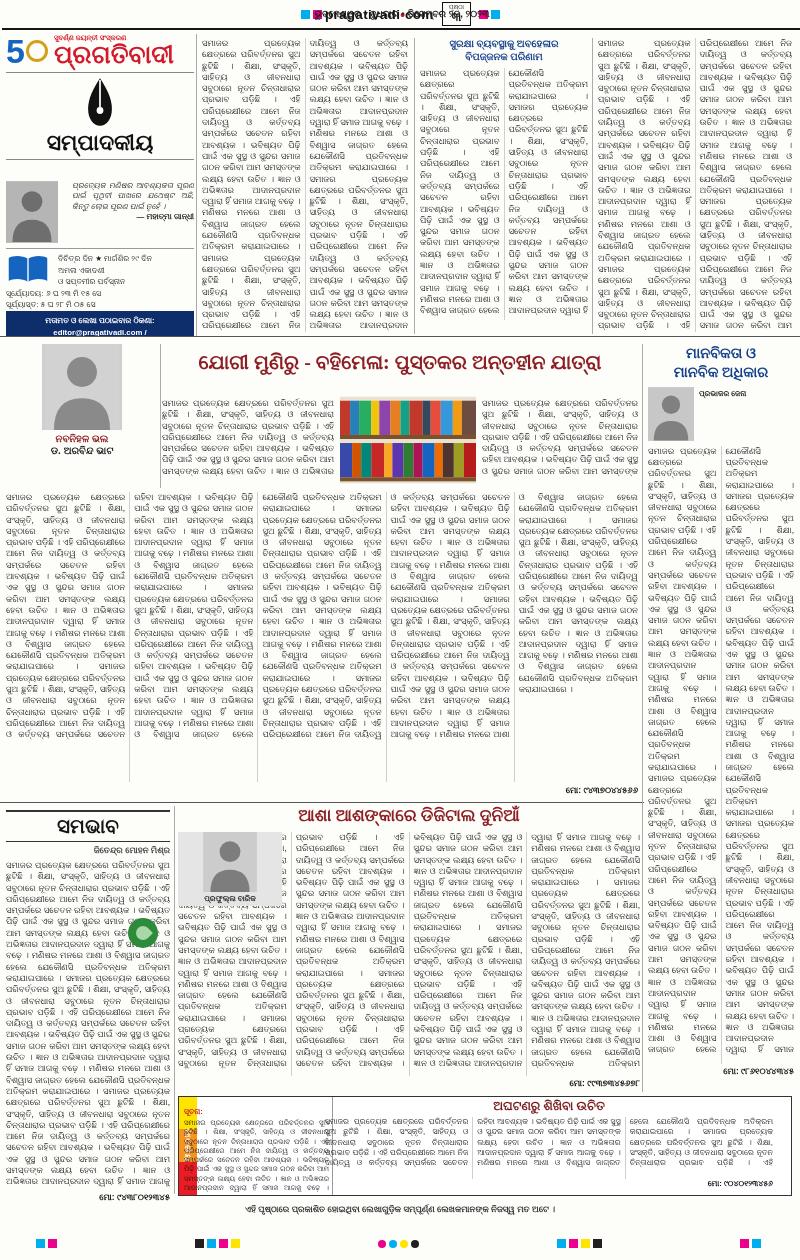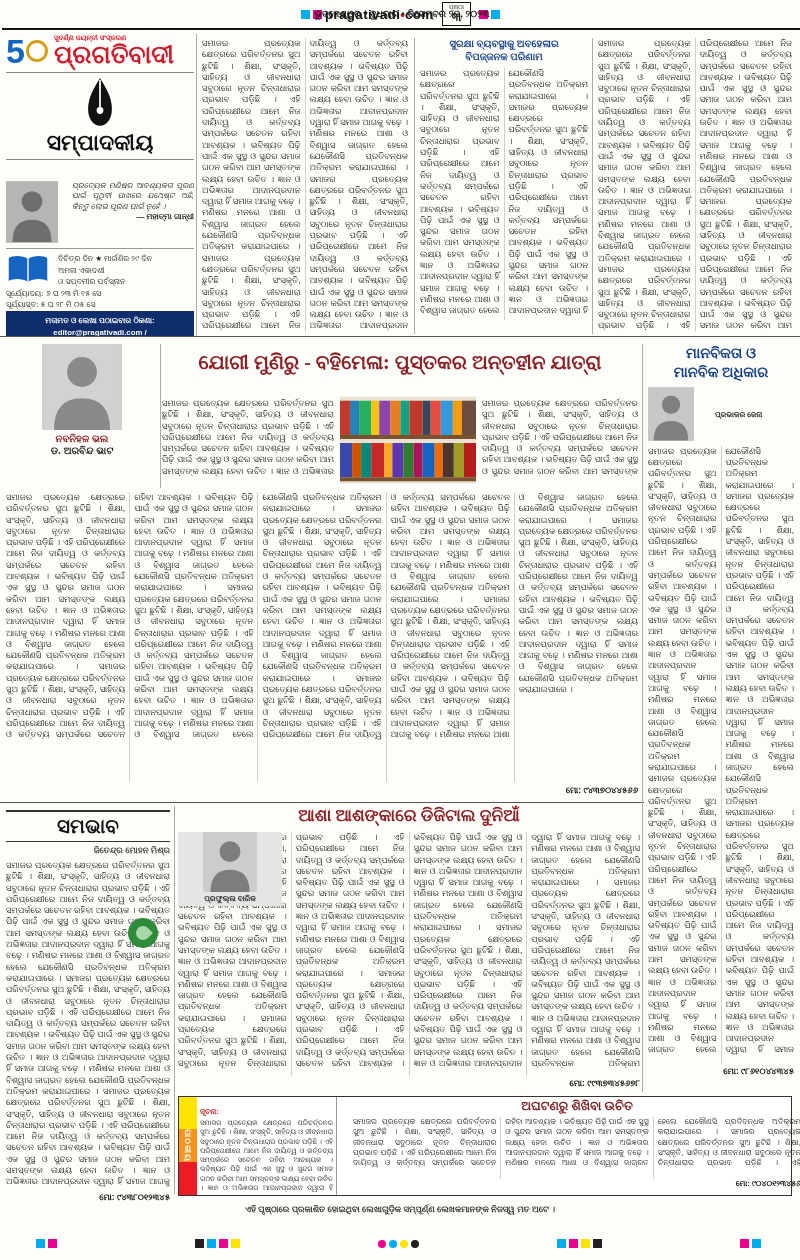--- a/index.html
+++ b/index.html
@@ -55,23 +55,23 @@
              border-bottom:1px solid #333;padding:3px 0;font-family:"Liberation Serif",serif}
   .byline{font-size:8.5px;font-weight:bold;color:#444;text-align:right;margin:3px 0 4px}
   .greenbadge{position:absolute;width:30px;height:30px;border-radius:50%;background:#2e8b3a;
               display:flex;align-items:center;justify-content:center}
   .greenbadge .inner{width:14px;height:14px;border-radius:50% 0 50% 50%;background:#a8d7a8;transform:rotate(45deg)}
   .lettersbox{position:absolute;left:178px;top:1096px;width:614px;height:100px;border:1px solid #333;background:#fff}
   .letterstab{position:absolute;left:0;top:0;width:18px;height:98px;
               background:linear-gradient(180deg,#ffe400 0 33%,#f7941d 33% 66%,#ed1c24 66% 100%);
               display:flex;align-items:center;justify-content:center}
   .letterstab span{writing-mode:vertical-rl;font-size:8.5px;font-weight:bold;color:#fff;letter-spacing:1px}
-  .noticebox{position:absolute;left:18px;top:0;width:140px;height:98px;border-right:1px solid #999;padding:3px}
+  .noticebox{position:absolute;left:2px;top:0;width:152px;height:98px;border-right:1px solid #999;padding:3px}
   .noticelabel{font-size:7.5px;font-weight:bold;color:#c62828}
-  .lettersmain{position:absolute;left:174px;top:2px;width:448px;height:94px}
+  .lettersmain{position:absolute;left:146px;top:2px;width:448px;height:94px}
   .letterstitle{font-size:12.5px;font-weight:bold;color:#7a1c1c;text-align:center;font-family:"Liberation Serif",serif}
   .disclaimer{position:absolute;left:0;top:1204px;width:800px;text-align:center;font-size:8.5px;
               font-weight:bold;color:#333}
   .bottombar{position:absolute;left:0;top:1234px;width:800px;display:flex;justify-content:space-between;
              padding:0 36px;align-items:center}
 </style>
 </head>
 <body>
 
 <div class="page">
@@ -215,21 +215,21 @@
   <section class="abs txt" style="left:482px;top:398px;width:156px;height:88px;column-count:1">ସମାଜର ପ୍ରତ୍ୟେକ କ୍ଷେତ୍ରରେ ପରିବର୍ତ୍ତନର ସୁଅ ଛୁଟିଛି । ଶିକ୍ଷା, ସଂସ୍କୃତି, ସାହିତ୍ୟ ଓ ଜୀବନଧାରା ସବୁଠାରେ ନୂତନ ଚିନ୍ତାଧାରାର ପ୍ରଭାବ ପଡ଼ିଛି । ଏହି ପରିପ୍ରେକ୍ଷୀରେ ଆମେ ନିଜ ଦାୟିତ୍ୱ ଓ କର୍ତ୍ତବ୍ୟ ସମ୍ପର୍କରେ ସଚେତନ ରହିବା ଆବଶ୍ୟକ । ଭବିଷ୍ୟତ ପିଢ଼ି ପାଇଁ ଏକ ସୁସ୍ଥ ଓ ସୁନ୍ଦର ସମାଜ ଗଠନ କରିବା ଆମ ସମସ୍ତଙ୍କ ଲକ୍ଷ୍ୟ ହେବା ଉଚିତ । ଜ୍ଞାନ ଓ ଅଭିଜ୍ଞତାର ଆଦାନପ୍ରଦାନ ଦ୍ୱାରା ହିଁ ସମାଜ ଆଗକୁ ବଢ଼େ । ମଣିଷର ମନରେ ଆଶା ଓ ବିଶ୍ୱାସ ଜାଗ୍ରତ ହେଲେ ଯେକୌଣସି ପ୍ରତିବନ୍ଧକ ଅତିକ୍ରମ କରାଯାଇପାରେ ।</section>
 
   <section class="abs txt" style="left:6px;top:492px;width:632px;height:290px;column-count:5">ସମାଜର ପ୍ରତ୍ୟେକ କ୍ଷେତ୍ରରେ ପରିବର୍ତ୍ତନର ସୁଅ ଛୁଟିଛି । ଶିକ୍ଷା, ସଂସ୍କୃତି, ସାହିତ୍ୟ ଓ ଜୀବନଧାରା ସବୁଠାରେ ନୂତନ ଚିନ୍ତାଧାରାର ପ୍ରଭାବ ପଡ଼ିଛି । ଏହି ପରିପ୍ରେକ୍ଷୀରେ ଆମେ ନିଜ ଦାୟିତ୍ୱ ଓ କର୍ତ୍ତବ୍ୟ ସମ୍ପର୍କରେ ସଚେତନ ରହିବା ଆବଶ୍ୟକ । ଭବିଷ୍ୟତ ପିଢ଼ି ପାଇଁ ଏକ ସୁସ୍ଥ ଓ ସୁନ୍ଦର ସମାଜ ଗଠନ କରିବା ଆମ ସମସ୍ତଙ୍କ ଲକ୍ଷ୍ୟ ହେବା ଉଚିତ । ଜ୍ଞାନ ଓ ଅଭିଜ୍ଞତାର ଆଦାନପ୍ରଦାନ ଦ୍ୱାରା ହିଁ ସମାଜ ଆଗକୁ ବଢ଼େ । ମଣିଷର ମନରେ ଆଶା ଓ ବିଶ୍ୱାସ ଜାଗ୍ରତ ହେଲେ ଯେକୌଣସି ପ୍ରତିବନ୍ଧକ ଅତିକ୍ରମ କରାଯାଇପାରେ । ସମାଜର ପ୍ରତ୍ୟେକ କ୍ଷେତ୍ରରେ ପରିବର୍ତ୍ତନର ସୁଅ ଛୁଟିଛି । ଶିକ୍ଷା, ସଂସ୍କୃତି, ସାହିତ୍ୟ ଓ ଜୀବନଧାରା ସବୁଠାରେ ନୂତନ ଚିନ୍ତାଧାରାର ପ୍ରଭାବ ପଡ଼ିଛି । ଏହି ପରିପ୍ରେକ୍ଷୀରେ ଆମେ ନିଜ ଦାୟିତ୍ୱ ଓ କର୍ତ୍ତବ୍ୟ ସମ୍ପର୍କରେ ସଚେତନ ରହିବା ଆବଶ୍ୟକ । ଭବିଷ୍ୟତ ପିଢ଼ି ପାଇଁ ଏକ ସୁସ୍ଥ ଓ ସୁନ୍ଦର ସମାଜ ଗଠନ କରିବା ଆମ ସମସ୍ତଙ୍କ ଲକ୍ଷ୍ୟ ହେବା ଉଚିତ । ଜ୍ଞାନ ଓ ଅଭିଜ୍ଞତାର ଆଦାନପ୍ରଦାନ ଦ୍ୱାରା ହିଁ ସମାଜ ଆଗକୁ ବଢ଼େ । ମଣିଷର ମନରେ ଆଶା ଓ ବିଶ୍ୱାସ ଜାଗ୍ରତ ହେଲେ ଯେକୌଣସି ପ୍ରତିବନ୍ଧକ ଅତିକ୍ରମ କରାଯାଇପାରେ । ସମାଜର ପ୍ରତ୍ୟେକ କ୍ଷେତ୍ରରେ ପରିବର୍ତ୍ତନର ସୁଅ ଛୁଟିଛି । ଶିକ୍ଷା, ସଂସ୍କୃତି, ସାହିତ୍ୟ ଓ ଜୀବନଧାରା ସବୁଠାରେ ନୂତନ ଚିନ୍ତାଧାରାର ପ୍ରଭାବ ପଡ଼ିଛି । ଏହି ପରିପ୍ରେକ୍ଷୀରେ ଆମେ ନିଜ ଦାୟିତ୍ୱ ଓ କର୍ତ୍ତବ୍ୟ ସମ୍ପର୍କରେ ସଚେତନ ରହିବା ଆବଶ୍ୟକ । ଭବିଷ୍ୟତ ପିଢ଼ି ପାଇଁ ଏକ ସୁସ୍ଥ ଓ ସୁନ୍ଦର ସମାଜ ଗଠନ କରିବା ଆମ ସମସ୍ତଙ୍କ ଲକ୍ଷ୍ୟ ହେବା ଉଚିତ । ଜ୍ଞାନ ଓ ଅଭିଜ୍ଞତାର ଆଦାନପ୍ରଦାନ ଦ୍ୱାରା ହିଁ ସମାଜ ଆଗକୁ ବଢ଼େ । ମଣିଷର ମନରେ ଆଶା ଓ ବିଶ୍ୱାସ ଜାଗ୍ରତ ହେଲେ ଯେକୌଣସି ପ୍ରତିବନ୍ଧକ ଅତିକ୍ରମ କରାଯାଇପାରେ । ସମାଜର ପ୍ରତ୍ୟେକ କ୍ଷେତ୍ରରେ ପରିବର୍ତ୍ତନର ସୁଅ ଛୁଟିଛି । ଶିକ୍ଷା, ସଂସ୍କୃତି, ସାହିତ୍ୟ ଓ ଜୀବନଧାରା ସବୁଠାରେ ନୂତନ ଚିନ୍ତାଧାରାର ପ୍ରଭାବ ପଡ଼ିଛି । ଏହି ପରିପ୍ରେକ୍ଷୀରେ ଆମେ ନିଜ ଦାୟିତ୍ୱ ଓ କର୍ତ୍ତବ୍ୟ ସମ୍ପର୍କରେ ସଚେତନ ରହିବା ଆବଶ୍ୟକ । ଭବିଷ୍ୟତ ପିଢ଼ି ପାଇଁ ଏକ ସୁସ୍ଥ ଓ ସୁନ୍ଦର ସମାଜ ଗଠନ କରିବା ଆମ ସମସ୍ତଙ୍କ ଲକ୍ଷ୍ୟ ହେବା ଉଚିତ । ଜ୍ଞାନ ଓ ଅଭିଜ୍ଞତାର ଆଦାନପ୍ରଦାନ ଦ୍ୱାରା ହିଁ ସମାଜ ଆଗକୁ ବଢ଼େ । ମଣିଷର ମନରେ ଆଶା ଓ ବିଶ୍ୱାସ ଜାଗ୍ରତ ହେଲେ ଯେକୌଣସି ପ୍ରତିବନ୍ଧକ ଅତିକ୍ରମ କରାଯାଇପାରେ । ସମାଜର ପ୍ରତ୍ୟେକ କ୍ଷେତ୍ରରେ ପରିବର୍ତ୍ତନର ସୁଅ ଛୁଟିଛି । ଶିକ୍ଷା, ସଂସ୍କୃତି, ସାହିତ୍ୟ ଓ ଜୀବନଧାରା ସବୁଠାରେ ନୂତନ ଚିନ୍ତାଧାରାର ପ୍ରଭାବ ପଡ଼ିଛି । ଏହି ପରିପ୍ରେକ୍ଷୀରେ ଆମେ ନିଜ ଦାୟିତ୍ୱ ଓ କର୍ତ୍ତବ୍ୟ ସମ୍ପର୍କରେ ସଚେତନ ରହିବା ଆବଶ୍ୟକ । ଭବିଷ୍ୟତ ପିଢ଼ି ପାଇଁ ଏକ ସୁସ୍ଥ ଓ ସୁନ୍ଦର ସମାଜ ଗଠନ କରିବା ଆମ ସମସ୍ତଙ୍କ ଲକ୍ଷ୍ୟ ହେବା ଉଚିତ । ଜ୍ଞାନ ଓ ଅଭିଜ୍ଞତାର ଆଦାନପ୍ରଦାନ ଦ୍ୱାରା ହିଁ ସମାଜ ଆଗକୁ ବଢ଼େ । ମଣିଷର ମନରେ ଆଶା ଓ ବିଶ୍ୱାସ ଜାଗ୍ରତ ହେଲେ ଯେକୌଣସି ପ୍ରତିବନ୍ଧକ ଅତିକ୍ରମ କରାଯାଇପାରେ । ସମାଜର ପ୍ରତ୍ୟେକ କ୍ଷେତ୍ରରେ ପରିବର୍ତ୍ତନର ସୁଅ ଛୁଟିଛି । ଶିକ୍ଷା, ସଂସ୍କୃତି, ସାହିତ୍ୟ ଓ ଜୀବନଧାରା ସବୁଠାରେ ନୂତନ ଚିନ୍ତାଧାରାର ପ୍ରଭାବ ପଡ଼ିଛି । ଏହି ପରିପ୍ରେକ୍ଷୀରେ ଆମେ ନିଜ ଦାୟିତ୍ୱ ଓ କର୍ତ୍ତବ୍ୟ ସମ୍ପର୍କରେ ସଚେତନ ରହିବା ଆବଶ୍ୟକ । ଭବିଷ୍ୟତ ପିଢ଼ି ପାଇଁ ଏକ ସୁସ୍ଥ ଓ ସୁନ୍ଦର ସମାଜ ଗଠନ କରିବା ଆମ ସମସ୍ତଙ୍କ ଲକ୍ଷ୍ୟ ହେବା ଉଚିତ । ଜ୍ଞାନ ଓ ଅଭିଜ୍ଞତାର ଆଦାନପ୍ରଦାନ ଦ୍ୱାରା ହିଁ ସମାଜ ଆଗକୁ ବଢ଼େ । ମଣିଷର ମନରେ ଆଶା ଓ ବିଶ୍ୱାସ ଜାଗ୍ରତ ହେଲେ ଯେକୌଣସି ପ୍ରତିବନ୍ଧକ ଅତିକ୍ରମ କରାଯାଇପାରେ । ସମାଜର ପ୍ରତ୍ୟେକ କ୍ଷେତ୍ରରେ ପରିବର୍ତ୍ତନର ସୁଅ ଛୁଟିଛି । ଶିକ୍ଷା, ସଂସ୍କୃତି, ସାହିତ୍ୟ ଓ ଜୀବନଧାରା ସବୁଠାରେ ନୂତନ ଚିନ୍ତାଧାରାର ପ୍ରଭାବ ପଡ଼ିଛି । ଏହି ପରିପ୍ରେକ୍ଷୀରେ ଆମେ ନିଜ ଦାୟିତ୍ୱ ଓ କର୍ତ୍ତବ୍ୟ ସମ୍ପର୍କରେ ସଚେତନ ରହିବା ଆବଶ୍ୟକ । ଭବିଷ୍ୟତ ପିଢ଼ି ପାଇଁ ଏକ ସୁସ୍ଥ ଓ ସୁନ୍ଦର ସମାଜ ଗଠନ କରିବା ଆମ ସମସ୍ତଙ୍କ ଲକ୍ଷ୍ୟ ହେବା ଉଚିତ । ଜ୍ଞାନ ଓ ଅଭିଜ୍ଞତାର ଆଦାନପ୍ରଦାନ ଦ୍ୱାରା ହିଁ ସମାଜ ଆଗକୁ ବଢ଼େ । ମଣିଷର ମନରେ ଆଶା ଓ ବିଶ୍ୱାସ ଜାଗ୍ରତ ହେଲେ ଯେକୌଣସି ପ୍ରତିବନ୍ଧକ ଅତିକ୍ରମ କରାଯାଇପାରେ ।</section>
   <div class="abs phone" style="left:500px;top:785px;width:138px">ମୋ: ୯୪୩୭୦୪୪୫୬୬</div>
 
   <section class="abs" style="left:648px;top:344px;width:146px">
     <div class="h-navy" style="font-size:14.5px;line-height:1.3">
       <div>ମାନବିକତା ଓ</div>
       <div>ମାନବିକ ଅଧିକାର</div>
     </div>
-    <div style="display:flex;gap:21px;margin-top:5px;align-items:center">
+    <div style="display:flex;gap:5px;margin-top:5px;align-items:flex-start">
       <span class="photo" style="width:46px;height:54px;flex:0 0 46px">
         <svg width="46" height="54" viewBox="0 0 40 46">
           <rect width="40" height="46" fill="#c7c7c7"></rect>
             <circle cx="20" cy="15" r="8" fill="#808080"></circle>
           <path d="M5 46 Q5 29 20 29 Q35 29 35 46 Z" fill="#808080"></path>
         </svg>
       </span>
       <span class="smallname" style="text-align:left">ପ୍ରଭାକର ଜେନା</span>
     </div>
     <div class="txt" style="height:618px;column-count:2;margin-top:5px">ସମାଜର ପ୍ରତ୍ୟେକ କ୍ଷେତ୍ରରେ ପରିବର୍ତ୍ତନର ସୁଅ ଛୁଟିଛି । ଶିକ୍ଷା, ସଂସ୍କୃତି, ସାହିତ୍ୟ ଓ ଜୀବନଧାରା ସବୁଠାରେ ନୂତନ ଚିନ୍ତାଧାରାର ପ୍ରଭାବ ପଡ଼ିଛି । ଏହି ପରିପ୍ରେକ୍ଷୀରେ ଆମେ ନିଜ ଦାୟିତ୍ୱ ଓ କର୍ତ୍ତବ୍ୟ ସମ୍ପର୍କରେ ସଚେତନ ରହିବା ଆବଶ୍ୟକ । ଭବିଷ୍ୟତ ପିଢ଼ି ପାଇଁ ଏକ ସୁସ୍ଥ ଓ ସୁନ୍ଦର ସମାଜ ଗଠନ କରିବା ଆମ ସମସ୍ତଙ୍କ ଲକ୍ଷ୍ୟ ହେବା ଉଚିତ । ଜ୍ଞାନ ଓ ଅଭିଜ୍ଞତାର ଆଦାନପ୍ରଦାନ ଦ୍ୱାରା ହିଁ ସମାଜ ଆଗକୁ ବଢ଼େ । ମଣିଷର ମନରେ ଆଶା ଓ ବିଶ୍ୱାସ ଜାଗ୍ରତ ହେଲେ ଯେକୌଣସି ପ୍ରତିବନ୍ଧକ ଅତିକ୍ରମ କରାଯାଇପାରେ । ସମାଜର ପ୍ରତ୍ୟେକ କ୍ଷେତ୍ରରେ ପରିବର୍ତ୍ତନର ସୁଅ ଛୁଟିଛି । ଶିକ୍ଷା, ସଂସ୍କୃତି, ସାହିତ୍ୟ ଓ ଜୀବନଧାରା ସବୁଠାରେ ନୂତନ ଚିନ୍ତାଧାରାର ପ୍ରଭାବ ପଡ଼ିଛି । ଏହି ପରିପ୍ରେକ୍ଷୀରେ ଆମେ ନିଜ ଦାୟିତ୍ୱ ଓ କର୍ତ୍ତବ୍ୟ ସମ୍ପର୍କରେ ସଚେତନ ରହିବା ଆବଶ୍ୟକ । ଭବିଷ୍ୟତ ପିଢ଼ି ପାଇଁ ଏକ ସୁସ୍ଥ ଓ ସୁନ୍ଦର ସମାଜ ଗଠନ କରିବା ଆମ ସମସ୍ତଙ୍କ ଲକ୍ଷ୍ୟ ହେବା ଉଚିତ । ଜ୍ଞାନ ଓ ଅଭିଜ୍ଞତାର ଆଦାନପ୍ରଦାନ ଦ୍ୱାରା ହିଁ ସମାଜ ଆଗକୁ ବଢ଼େ । ମଣିଷର ମନରେ ଆଶା ଓ ବିଶ୍ୱାସ ଜାଗ୍ରତ ହେଲେ ଯେକୌଣସି ପ୍ରତିବନ୍ଧକ ଅତିକ୍ରମ କରାଯାଇପାରେ । ସମାଜର ପ୍ରତ୍ୟେକ କ୍ଷେତ୍ରରେ ପରିବର୍ତ୍ତନର ସୁଅ ଛୁଟିଛି । ଶିକ୍ଷା, ସଂସ୍କୃତି, ସାହିତ୍ୟ ଓ ଜୀବନଧାରା ସବୁଠାରେ ନୂତନ ଚିନ୍ତାଧାରାର ପ୍ରଭାବ ପଡ଼ିଛି । ଏହି ପରିପ୍ରେକ୍ଷୀରେ ଆମେ ନିଜ ଦାୟିତ୍ୱ ଓ କର୍ତ୍ତବ୍ୟ ସମ୍ପର୍କରେ ସଚେତନ ରହିବା ଆବଶ୍ୟକ । ଭବିଷ୍ୟତ ପିଢ଼ି ପାଇଁ ଏକ ସୁସ୍ଥ ଓ ସୁନ୍ଦର ସମାଜ ଗଠନ କରିବା ଆମ ସମସ୍ତଙ୍କ ଲକ୍ଷ୍ୟ ହେବା ଉଚିତ । ଜ୍ଞାନ ଓ ଅଭିଜ୍ଞତାର ଆଦାନପ୍ରଦାନ ଦ୍ୱାରା ହିଁ ସମାଜ ଆଗକୁ ବଢ଼େ । ମଣିଷର ମନରେ ଆଶା ଓ ବିଶ୍ୱାସ ଜାଗ୍ରତ ହେଲେ ଯେକୌଣସି ପ୍ରତିବନ୍ଧକ ଅତିକ୍ରମ କରାଯାଇପାରେ । ସମାଜର ପ୍ରତ୍ୟେକ କ୍ଷେତ୍ରରେ ପରିବର୍ତ୍ତନର ସୁଅ ଛୁଟିଛି । ଶିକ୍ଷା, ସଂସ୍କୃତି, ସାହିତ୍ୟ ଓ ଜୀବନଧାରା ସବୁଠାରେ ନୂତନ ଚିନ୍ତାଧାରାର ପ୍ରଭାବ ପଡ଼ିଛି । ଏହି ପରିପ୍ରେକ୍ଷୀରେ ଆମେ ନିଜ ଦାୟିତ୍ୱ ଓ କର୍ତ୍ତବ୍ୟ ସମ୍ପର୍କରେ ସଚେତନ ରହିବା ଆବଶ୍ୟକ । ଭବିଷ୍ୟତ ପିଢ଼ି ପାଇଁ ଏକ ସୁସ୍ଥ ଓ ସୁନ୍ଦର ସମାଜ ଗଠନ କରିବା ଆମ ସମସ୍ତଙ୍କ ଲକ୍ଷ୍ୟ ହେବା ଉଚିତ । ଜ୍ଞାନ ଓ ଅଭିଜ୍ଞତାର ଆଦାନପ୍ରଦାନ ଦ୍ୱାରା ହିଁ ସମାଜ ଆଗକୁ ବଢ଼େ । ମଣିଷର ମନରେ ଆଶା ଓ ବିଶ୍ୱାସ ଜାଗ୍ରତ ହେଲେ ଯେକୌଣସି ପ୍ରତିବନ୍ଧକ ଅତିକ୍ରମ କରାଯାଇପାରେ । ସମାଜର ପ୍ରତ୍ୟେକ କ୍ଷେତ୍ରରେ ପରିବର୍ତ୍ତନର ସୁଅ ଛୁଟିଛି । ଶିକ୍ଷା, ସଂସ୍କୃତି, ସାହିତ୍ୟ ଓ ଜୀବନଧାରା ସବୁଠାରେ ନୂତନ ଚିନ୍ତାଧାରାର ପ୍ରଭାବ ପଡ଼ିଛି । ଏହି ପରିପ୍ରେକ୍ଷୀରେ ଆମେ ନିଜ ଦାୟିତ୍ୱ ଓ କର୍ତ୍ତବ୍ୟ ସମ୍ପର୍କରେ ସଚେତନ ରହିବା ଆବଶ୍ୟକ । ଭବିଷ୍ୟତ ପିଢ଼ି ପାଇଁ ଏକ ସୁସ୍ଥ ଓ ସୁନ୍ଦର ସମାଜ ଗଠନ କରିବା ଆମ ସମସ୍ତଙ୍କ ଲକ୍ଷ୍ୟ ହେବା ଉଚିତ । ଜ୍ଞାନ ଓ ଅଭିଜ୍ଞତାର ଆଦାନପ୍ରଦାନ ଦ୍ୱାରା ହିଁ ସମାଜ ଆଗକୁ ବଢ଼େ । ମଣିଷର ମନରେ ଆଶା ଓ ବିଶ୍ୱାସ ଜାଗ୍ରତ ହେଲେ ଯେକୌଣସି ପ୍ରତିବନ୍ଧକ ଅତିକ୍ରମ କରାଯାଇପାରେ ।</div>

